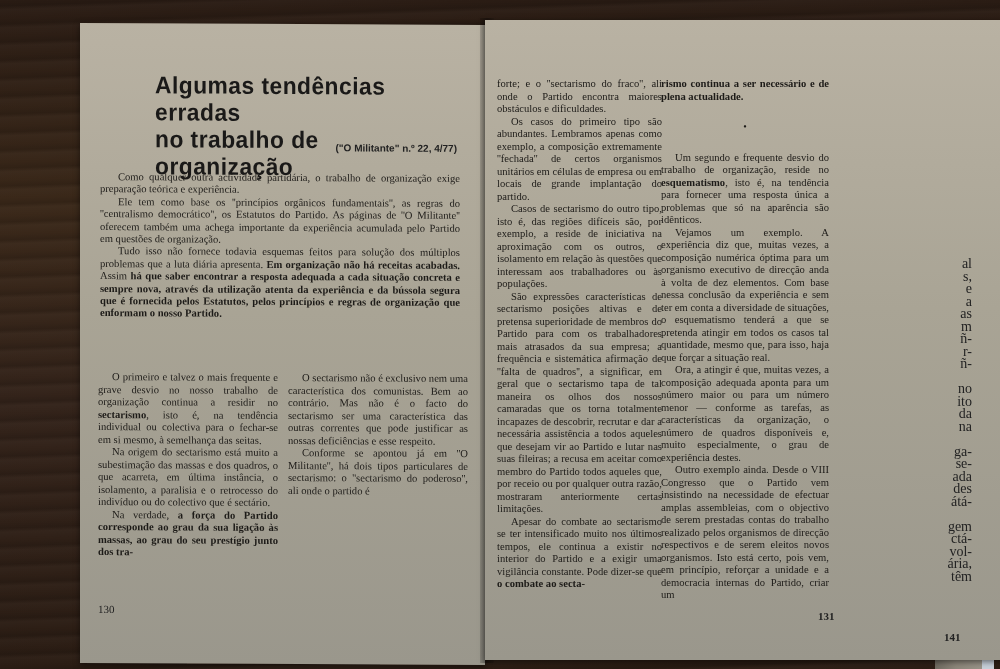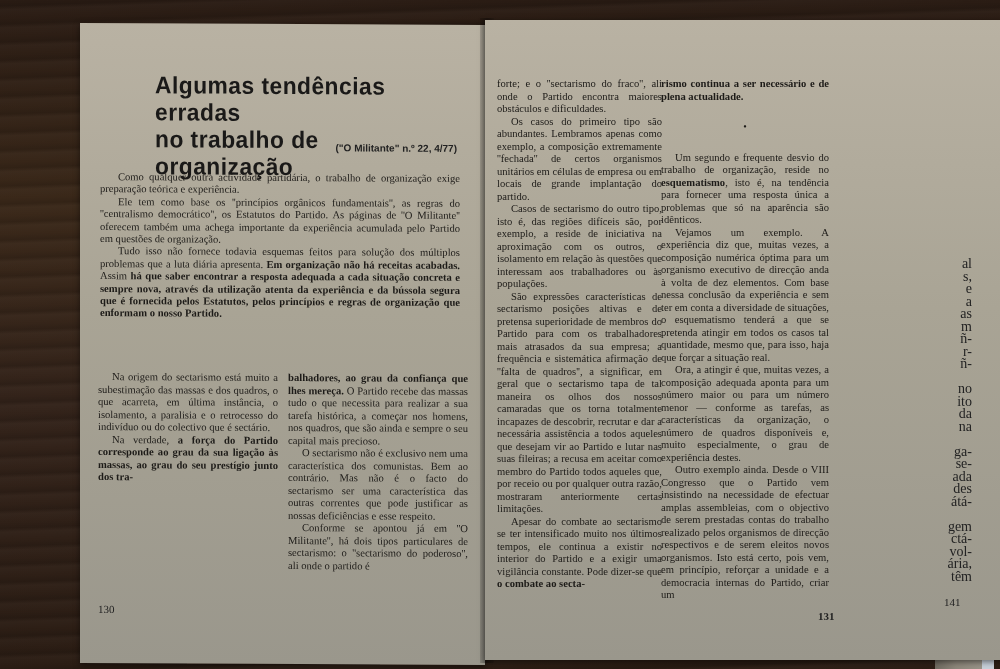--- a/index.html
+++ b/index.html
@@ -64,26 +64,26 @@
     </div>
     <div class="source">("O Militante" n.º 22, 4/77)</div>
 
     <div class="intro">
       <p>Como qualquer outra actividade partidária, o trabalho de organização exige preparação teórica e experiência.</p>
       <p>Ele tem como base os ''princípios orgânicos fundamentais'', as regras do ''centralismo democrático'', os Estatutos do Partido. As páginas de ''O Militante'' oferecem também uma achega importante da experiência acumulada pelo Partido em questões de organização.</p>
       <p><span>Tudo isso não fornece todavia esquemas feitos para solução dos múltiplos problemas que a luta diária apresenta. </span><b>Em organização não há receitas acabadas.</b><span> Assim </span><b>há que saber encontrar a resposta adequada a cada situação concreta e sempre nova, através da utilização atenta da experiência e da bússola segura que é fornecida pelos Estatutos, pelos princípios e regras de organização que enformam o nosso Partido.</b></p>
     </div>
 
     <div class="col" style="left:18px; top:348px; width:180px;">
+      <p><span>O primeiro e talvez o mais frequente e grave desvio no nosso trabalho de organização continua a residir no </span><b>sectarismo</b><span>, isto é, na tendência individual ou colectiva para o fechar-se em si mesmo, à semelhança das seitas.</span></p>
       <p>Na origem do sectarismo está muito a subestimação das massas e dos quadros, o que acarreta, em última instância, o isolamento, a paralisia e o retrocesso do indivíduo ou do colectivo que é sectário.</p>
       <p><span>Na verdade, </span><b>a força do Partido corresponde ao grau da sua ligação às massas, ao grau do seu prestígio junto dos tra-</b></p>
     </div>
 
     <div class="col" style="left:208px; top:348px; width:180px;">
-      <p class="cont"><b>balhadores, ao grau da confiança que lhes mereça.</b><span> O Partido recebe das massas tudo o que necessita para realizar a sua tarefa histórica, a começar nos homens, nos quadros, que são ainda e sempre o seu capital mais precioso.</span></p>
       <p>O sectarismo não é exclusivo nem uma característica dos comunistas. Bem ao contrário. Mas não é o facto do sectarismo ser uma característica das outras correntes que pode justificar as nossas deficiências e esse respeito.</p>
       <p>Conforme se apontou já em ''O Militante'', há dois tipos particulares de sectarismo: o ''sectarismo do poderoso'', ali onde o partido é</p>
     </div>
 
     <div class="pagenum" style="left:18px; top:580px;">130</div>
   </div>
 
   <div class="gutter"></div>
 
   <div class="page page-right">
@@ -128,14 +128,14 @@
       <div>ada</div>
     <div>des</div>
       <div>átá-</div>
     <div></div>
       <div>gem</div>
     <div>ctá-</div>
       <div>vol-</div>
     <div>ária,</div>
       <div>têm</div>
   </div>
-  <div class="pagenum" style="left:864px; top:578px;">141</div>
+  <div class="pagenum" style="left:864px; top:613px;font-weight:bold;">141</div>
 </div>
 
 </body></html>

